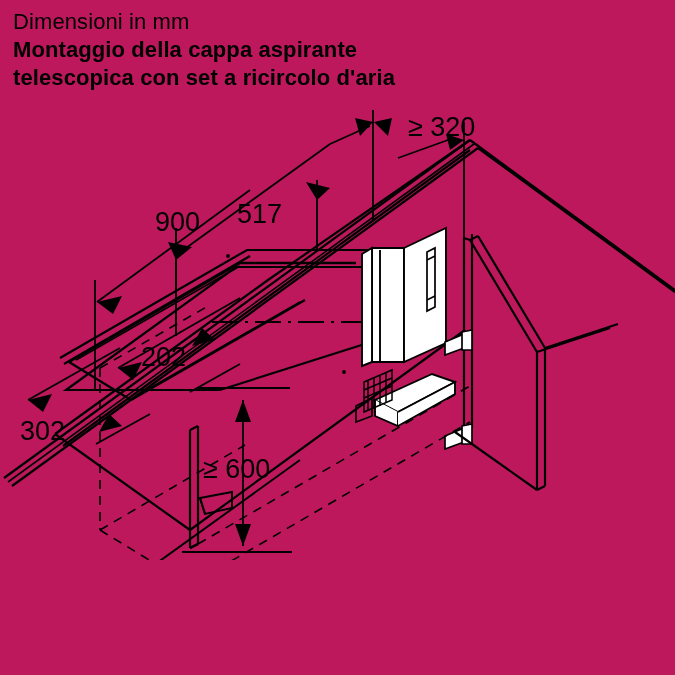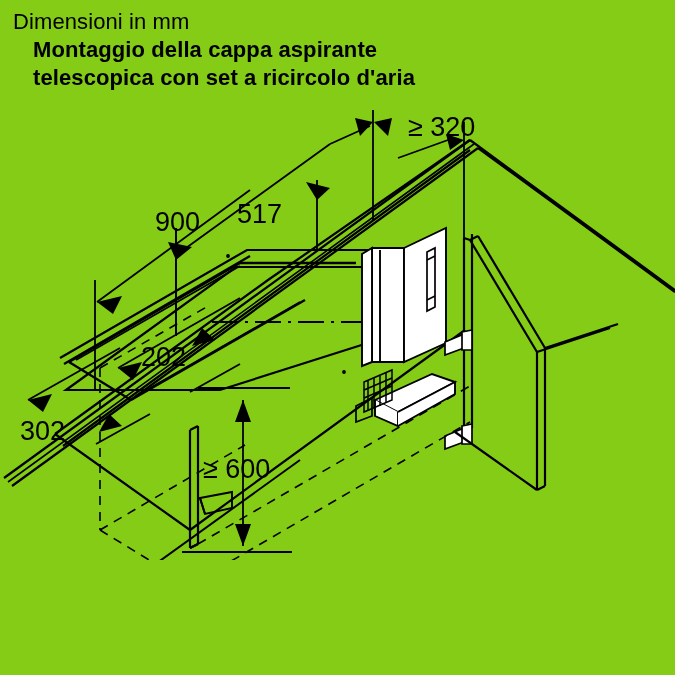--- a/index.html
+++ b/index.html
@@ -5,21 +5,21 @@
 <style>
   html, body {
     margin: 0;
     padding: 0;
     background: #ffffff;
   }
   #page {
     position: relative;
     width: 675px;
     height: 675px;
-    background: #84cc16;
+    background: #be185d;
     overflow: hidden;
     font-family: "Liberation Sans", sans-serif;
     color: #000000;
   }
   .text-block {
     position: absolute;
     left: 13px;
     white-space: pre-line;
   }
   #header-unit-line {
@@ -28,21 +28,20 @@
     font-weight: 400;
     line-height: 1.28;
     letter-spacing: 0.1px;
   }
   #header-title {
     top: 36px;
     font-size: 22px;
     font-weight: 700;
     line-height: 1.28;
     letter-spacing: 0.1px;
-    margin-left: 20px;
   }
   #footer-note {
     top: 566px;
     font-size: 22px;
     font-weight: 400;
     line-height: 1.30;
     letter-spacing: 0.1px;
   }
   #diagram-svg {
     position: absolute;

